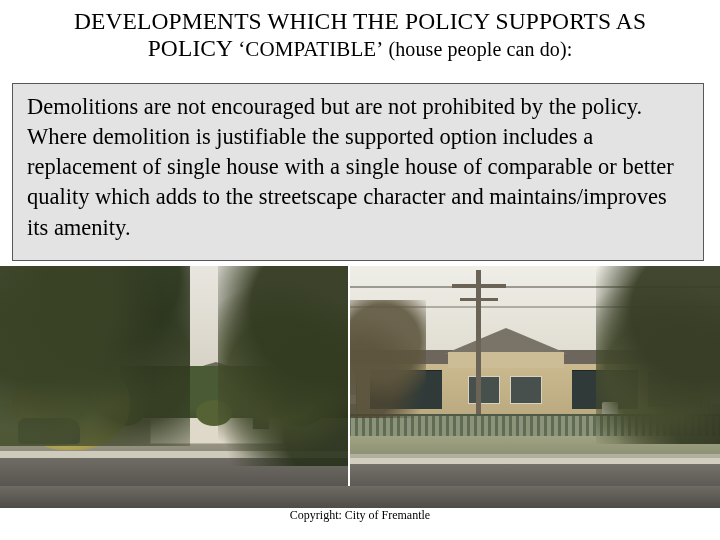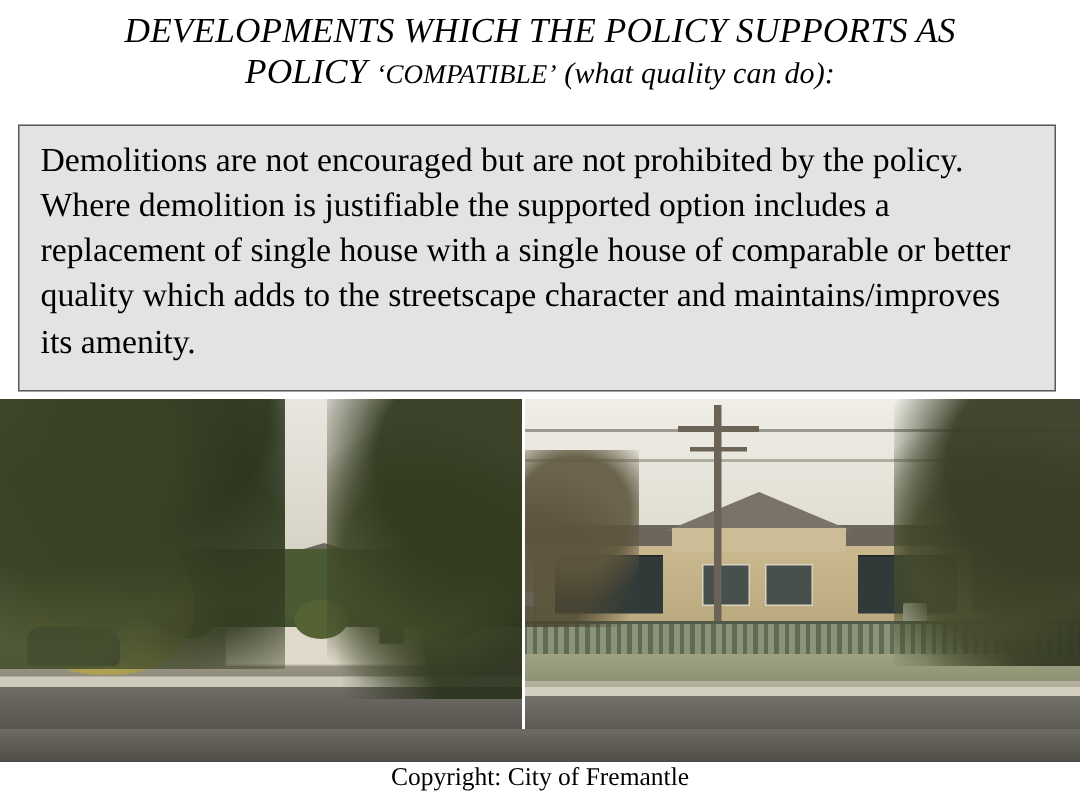--- a/index.html
+++ b/index.html
@@ -22,28 +22,27 @@
   }
 
   
   .title-block {
     position: absolute;
     left: 10px;
     top: 8px;
     width: 700px;
     text-align: center;
     line-height: 1.15;
-    font-style: italic;
   }
   .title-line {
     font-size: 23.5px;
     letter-spacing: 0.1px;
   }
   .title-line .small-caps {
-    font-size: 18px;
+    font-size: 21px;
   }
   .title-line .paren {
     font-size: 20px;
   }
 
   
   .textbox {
     position: absolute;
     left: 12px;
     top: 83px;
@@ -323,31 +322,31 @@
     width: 720px; height: 22px;
     background: linear-gradient(#6e6b64, #4f4c47);
   }
 
   
   .caption {
     position: absolute;
     left: 0; top: 508px;
     width: 720px;
     text-align: center;
-    font-size: 17px;
+    font-size: 12px;
   }
 </style>
 </head>
 <body>
 
 <div class="slide">
 
   <div class="title-block">
     <div class="title-line">DEVELOPMENTS WHICH THE POLICY SUPPORTS AS</div>
-    <div class="title-line"><span>POLICY </span><span class="small-caps">‘COMPATIBLE’</span><span class="paren"> (what quality can do):</span></div>
+    <div class="title-line"><span>POLICY </span><span class="small-caps">‘COMPATIBLE’</span><span class="paren"> (house people can do):</span></div>
   </div>
 
   <div class="textbox">
     <p>Demolitions are not encouraged but are not prohibited by the policy. Where demolition is justifiable the supported option includes a replacement of single house with a single house of comparable or better quality which adds to the streetscape character and maintains/improves its amenity.</p>
   </div>
 
   <div class="photos">
 
     <div class="photo left">
       <div class="sky"></div>

